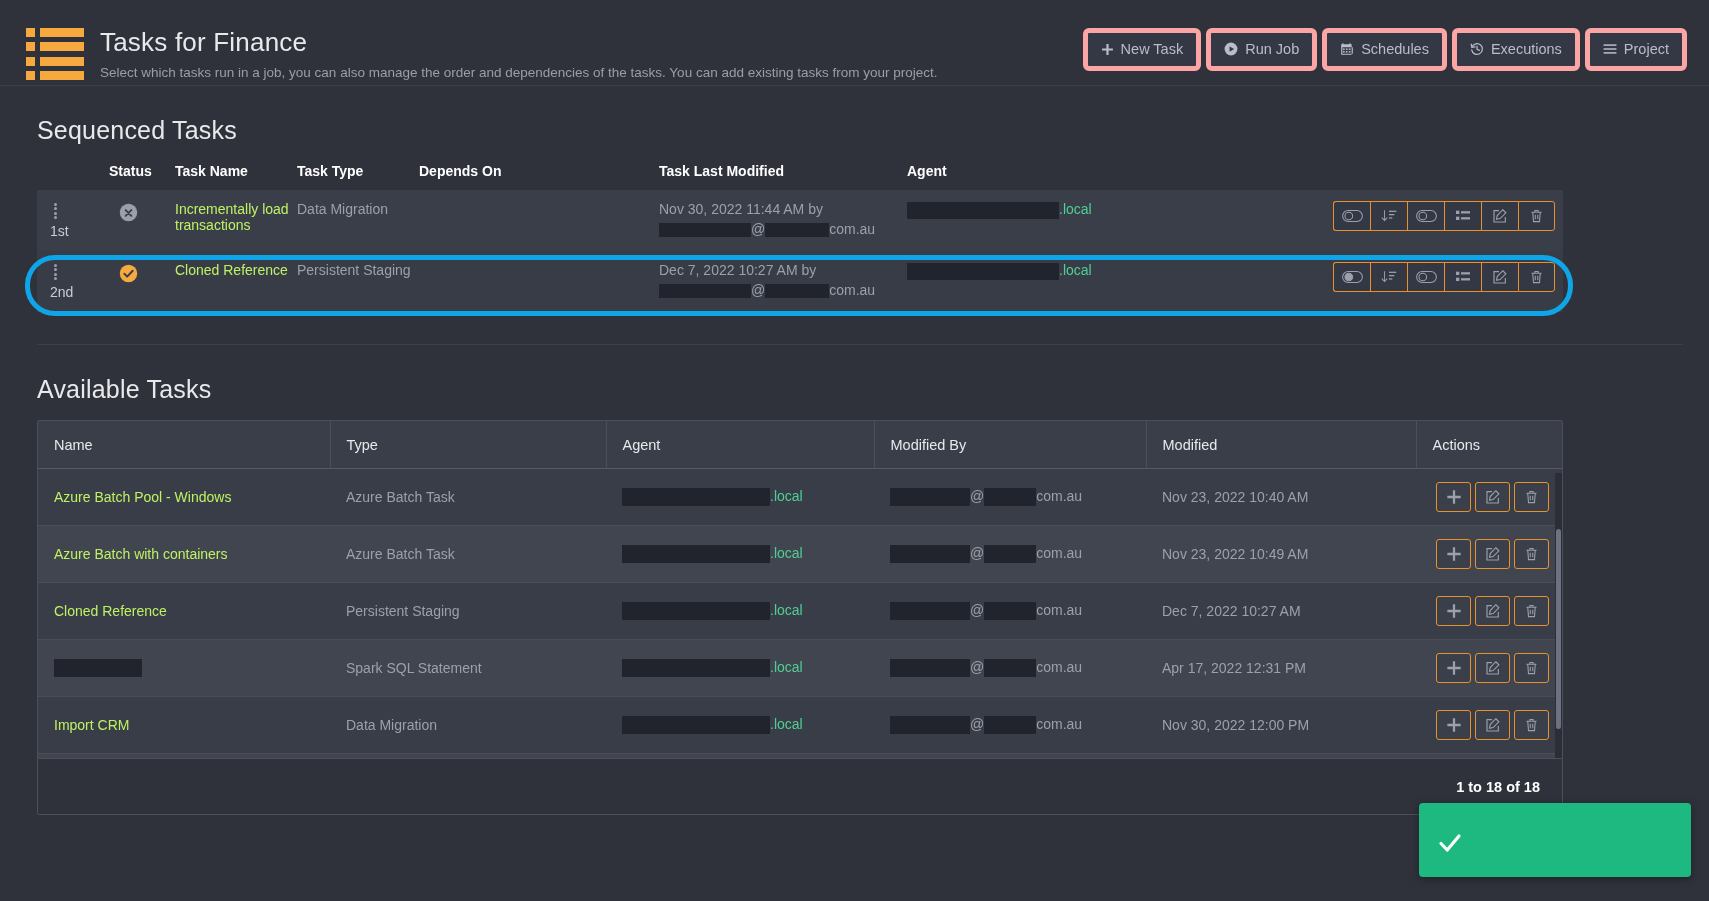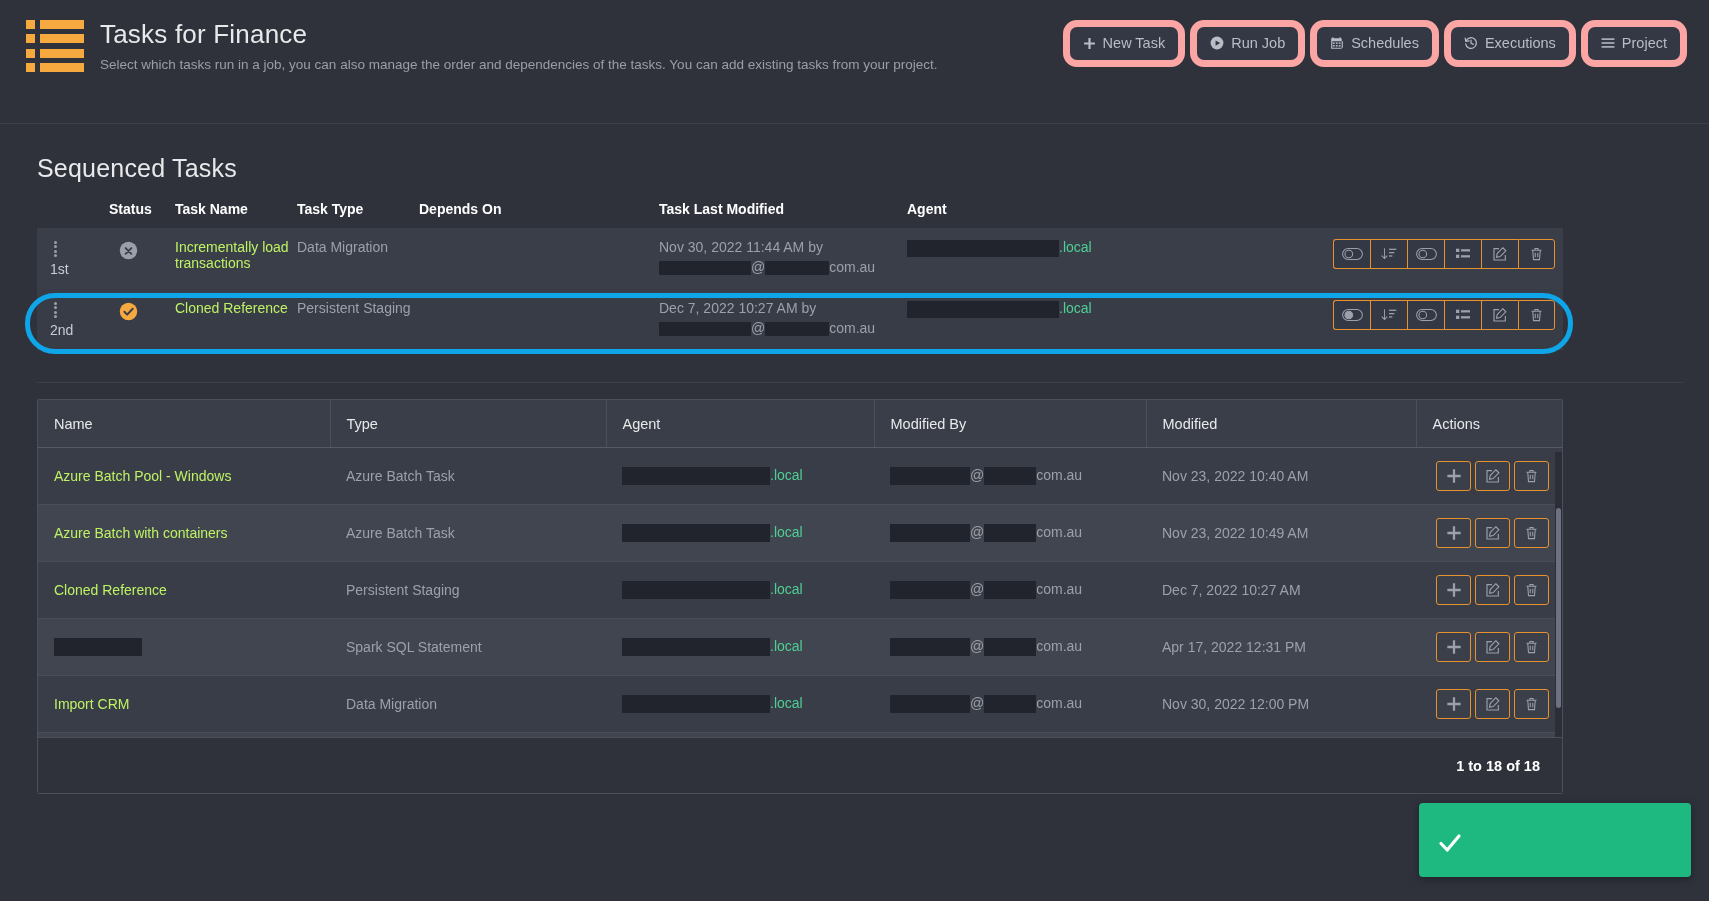--- a/index.html
+++ b/index.html
@@ -8,23 +8,23 @@
     width: 1709px; height: 901px;
     background: #2f323b;
     font-family: "Liberation Sans", sans-serif;
     overflow: hidden;
   }
   body { position: relative; }
 
   
   .page-header {
     display: flex; align-items: flex-start;
-    padding: 16px 22px 0 26px;
+    padding: 24px 22px 0 26px;
     position: relative;
-    height: 124px;
+    height: 86px;
     border-bottom: 1px solid #3b3f4a;
   }
   .header-icon {
     width: 58px; height: 52px;
     margin-right: 16px; margin-top: 4px;
     display: flex; flex-direction: column; justify-content: space-between;
     flex: 0 0 auto;
   }
   .header-icon .bar-row { display: flex; height: 9px; gap: 5px; }
   .header-icon .b-sm { width: 9px; background: #f5a93f; }
@@ -37,26 +37,26 @@
   }
   .page-subtitle {
     font-size: 13.5px; color: #9a9ea8; margin-top: 6px; line-height: 18px;
   }
 
   .header-actions {
     display: flex; gap: 5px; align-items: flex-start;
     padding-top: 4px; flex: 0 0 auto;
   }
   .btn-outline {
-    border: 7px solid #fca5a5;
+    border: 5px solid #fca5a5;
     background: #343845;
     color: #b9bdc6;
     font-size: 14.5px;
     padding: 8px 13px 9px 13px;
-    border-radius: 14px;
+    border-radius: 6px;
     display: flex; align-items: center; gap: 7px;
     cursor: pointer;
     white-space: nowrap;
     font-family: "Liberation Sans", sans-serif;
   }
   .btn-outline .ic { display: inline-flex; align-items: center; color: #b9bdc6; }
   .btn-outline svg { display: block; }
 
   
   .section { padding: 0 26px; }
@@ -492,20 +492,21 @@
         </tr>
       </tbody>
     </table>
     <div class="highlight-ring"></div>
   </div>
 </div>
 
 <div class="divider-line"></div>
 
 <div class="section">
+  <div class="section-title">Available Tasks</div>
 
   <div class="avail-wrap">
     <table class="avail-table">
       <colgroup>
         <col class="ac-name">
           <col class="ac-type">
           <col class="ac-agent">
         <col class="ac-modby">
           <col class="ac-mod">
           <col class="ac-actions">

